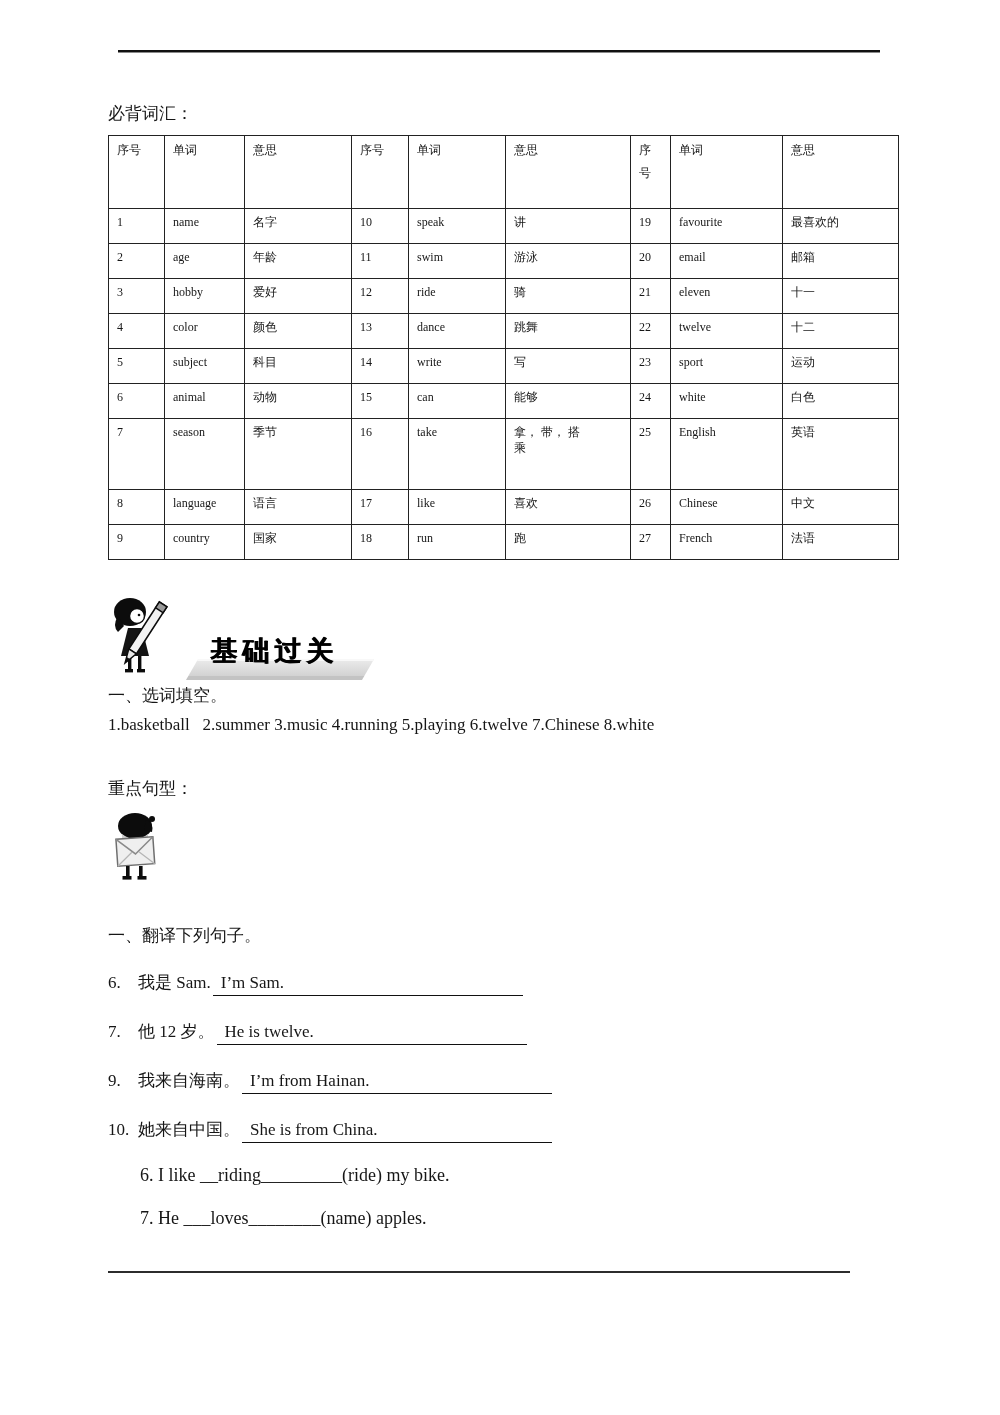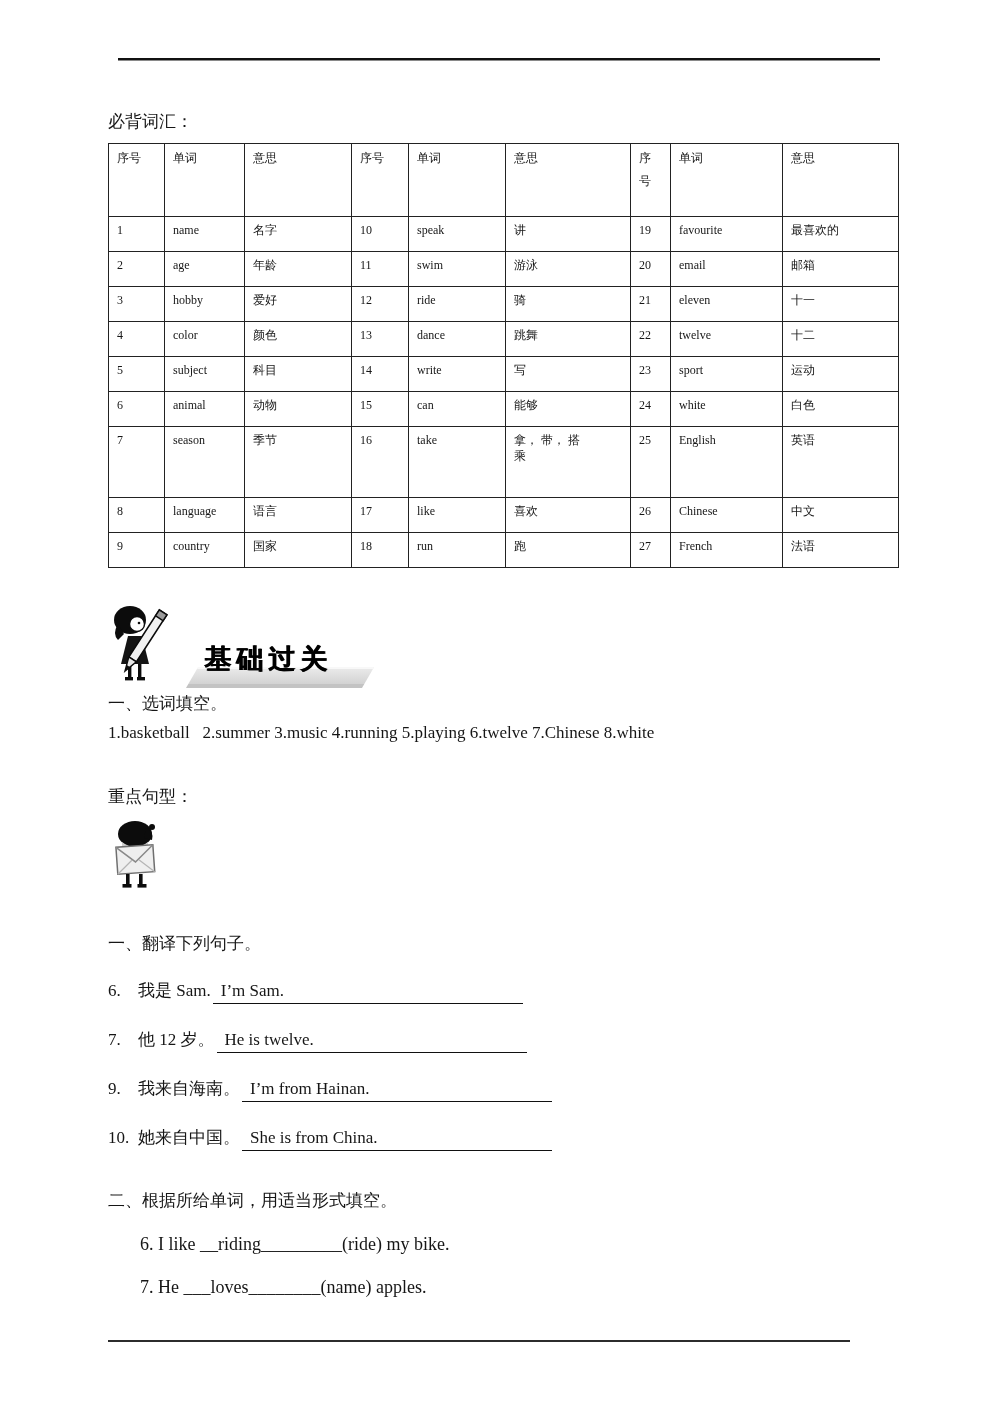--- a/index.html
+++ b/index.html
@@ -1,21 +1,21 @@
 <!DOCTYPE html>
 <html><head>
 <meta charset="utf-8">
 <style>
   html,body { margin:0; padding:0; background:#ffffff; }
   body {
     width:1000px; height:1415px; overflow:hidden;
     font-family:"Liberation Serif","DejaVu Serif",serif;
     color:#161616;
   }
-  .page { padding:16px 108px; }
+  .page { padding:8px 108px; }
 
   .rule-top {
     margin-top:42px; width:762px; margin-left:10px;
     border-top:2px solid #111; box-shadow:0 1px 0 #8a8a8a;
     height:0;
   }
   .rule-bottom {
     margin-top:42px; width:742px;
     border-top:2px solid #2c2c2c; height:0;
   }
@@ -38,21 +38,21 @@
   .banner { display:flex; align-items:flex-end; margin-top:32px; height:92px; }
   .banner .mascot { width:62px; height:88px; flex:0 0 auto; }
   .platform { position:relative; width:210px; height:78px; margin-left:10px; }
   .slab {
     position:absolute; left:6px; bottom:4px; width:176px; height:17px;
     background:linear-gradient(#ececec,#d2d2d2);
     transform:skewX(-30deg); transform-origin:bottom left;
     border-bottom:4px solid #c3c3c3; box-shadow:inset 0 2px 0 #f8f8f8;
   }
   .banner-title {
-    position:absolute; left:24px; bottom:15px;
+    position:absolute; left:30px; bottom:15px;
     font-family:"Liberation Sans","DejaVu Sans",sans-serif;
     font-weight:900; font-size:27px; letter-spacing:5px; color:#000;
     white-space:nowrap; text-shadow:1px 0 0 #000;
   }
 
   .sec-title { font-size:17px; }
   .word-bank { margin-top:8px; font-size:17px; white-space:pre-wrap; }
   .key-heading { margin-top:42px; font-size:17px; }
   .translate-title { margin-top:12px; font-size:17px; }
 
@@ -255,21 +255,20 @@
 
   <div class="translate-title" style="margin-top:26px">一、翻译下列句子。</div>
 
   <div id="translate-list">
       <div class="t-item"><span class="t-num">6.</span><span class="t-cn">我是 Sam.</span><span class="t-ans"><span>I’m Sam.</span></span></div>
       <div class="t-item"><span class="t-num">7.</span><span class="t-cn">他 12 岁。</span><span class="t-ans"><span>He is twelve.</span></span></div>
       <div class="t-item"><span class="t-num">9.</span><span class="t-cn">我来自海南。</span><span class="t-ans"><span>I’m from Hainan.</span></span></div>
       <div class="t-item"><span class="t-num">10.</span><span class="t-cn">她来自中国。</span><span class="t-ans"><span>She is from China.</span></span></div>
     </div>
 
-  <div class="fill-title">二、根据所给单词，用适当形式填空。</div>
 
   <div id="fill-list">
       <div class="fill-item"><span>6.</span> <span>I like</span> <span>__riding_________</span><span>(ride) my bike.</span></div>
       <div class="fill-item"><span>7.</span> <span>He</span> <span>___loves________</span><span>(name) apples.</span></div>
     </div>
 
   <div class="rule-bottom"></div>
 
 </div>
 

